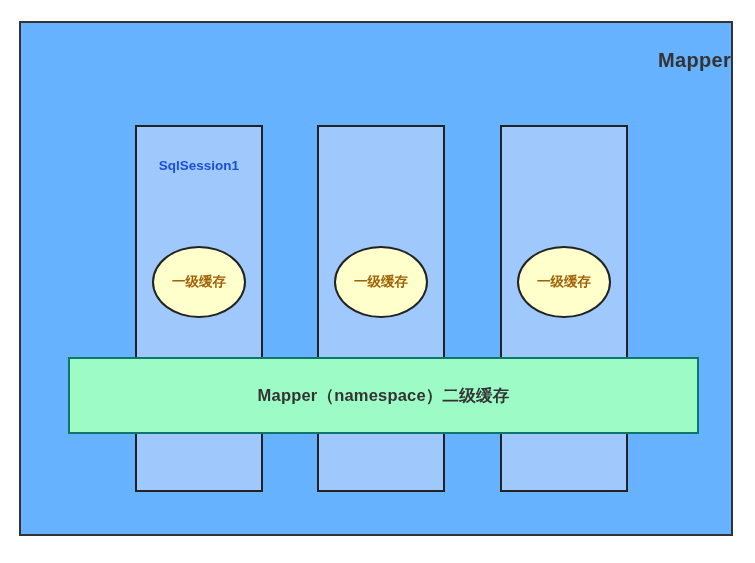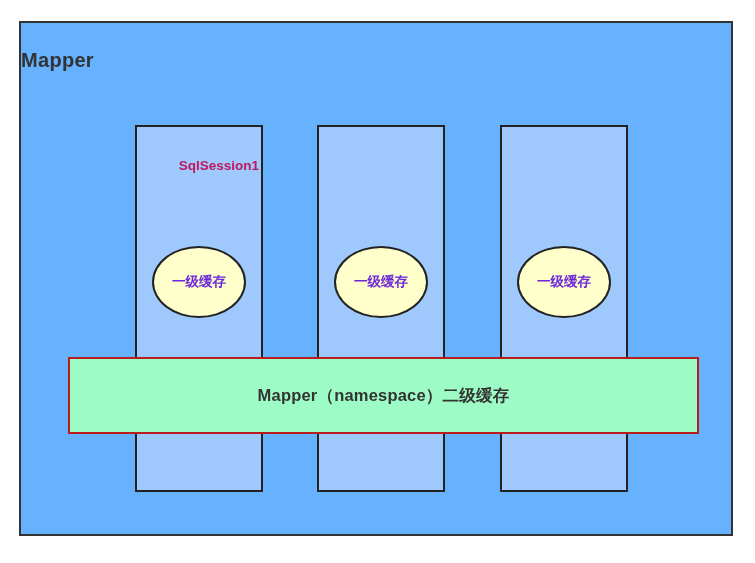--- a/index.html
+++ b/index.html
@@ -28,21 +28,21 @@
     height: 515px;
     box-sizing: border-box;
     background: #66b2ff;
     border: 2px solid #333333;
   }
   .mapper-title {
     position: absolute;
     left: 0;
     top: 26px;
     width: 100%;
-    text-align: left;
+    text-align: right;
     font-size: 20px;
     font-weight: bold;
     color: #333333;
     letter-spacing: 0.3px;
   }
   
   .session-col {
     position: absolute;
     top: 102px;           
     width: 128px;
@@ -56,56 +56,55 @@
   .session-col.c3 { left: 479px; }  
 
   .session-label {
     position: absolute;
     left: 0;
     top: 31px;
     width: 100%;
     text-align: center;
     font-size: 13.5px;
     font-weight: bold;
-    color: #be185d;
-    padding-left: 20px;
+    color: #1d4ed8;
   }
   
   .cache-ellipse {
     position: absolute;
     left: 50%;
     transform: translateX(-50%);
     top: 119px;           
     width: 94px;
     height: 72px;
     box-sizing: border-box;
     background: #ffffcc;
     border: 2px solid #222222;
     border-radius: 50%;
     display: flex;
     align-items: center;
     justify-content: center;
   }
   .cache-ellipse-label {
     font-size: 13.5px;
     font-weight: bold;
-    color: #6d28d9;
+    color: #a16207;
     text-align: center;
     line-height: 1;
   }
   
   .second-cache {
     position: absolute;
     left: 47px;           
     top: 334px;           
     width: 631px;
     height: 77px;
     box-sizing: border-box;
     background: #9dfcc5;
-    border: 2px solid #b91c1c;
+    border: 2px solid #0f766e;
     display: flex;
     align-items: center;
     justify-content: center;
   }
   .second-cache-label {
     font-size: 16.5px;
     font-weight: bold;
     color: #333333;
     text-align: center;
     letter-spacing: 0.2px;

